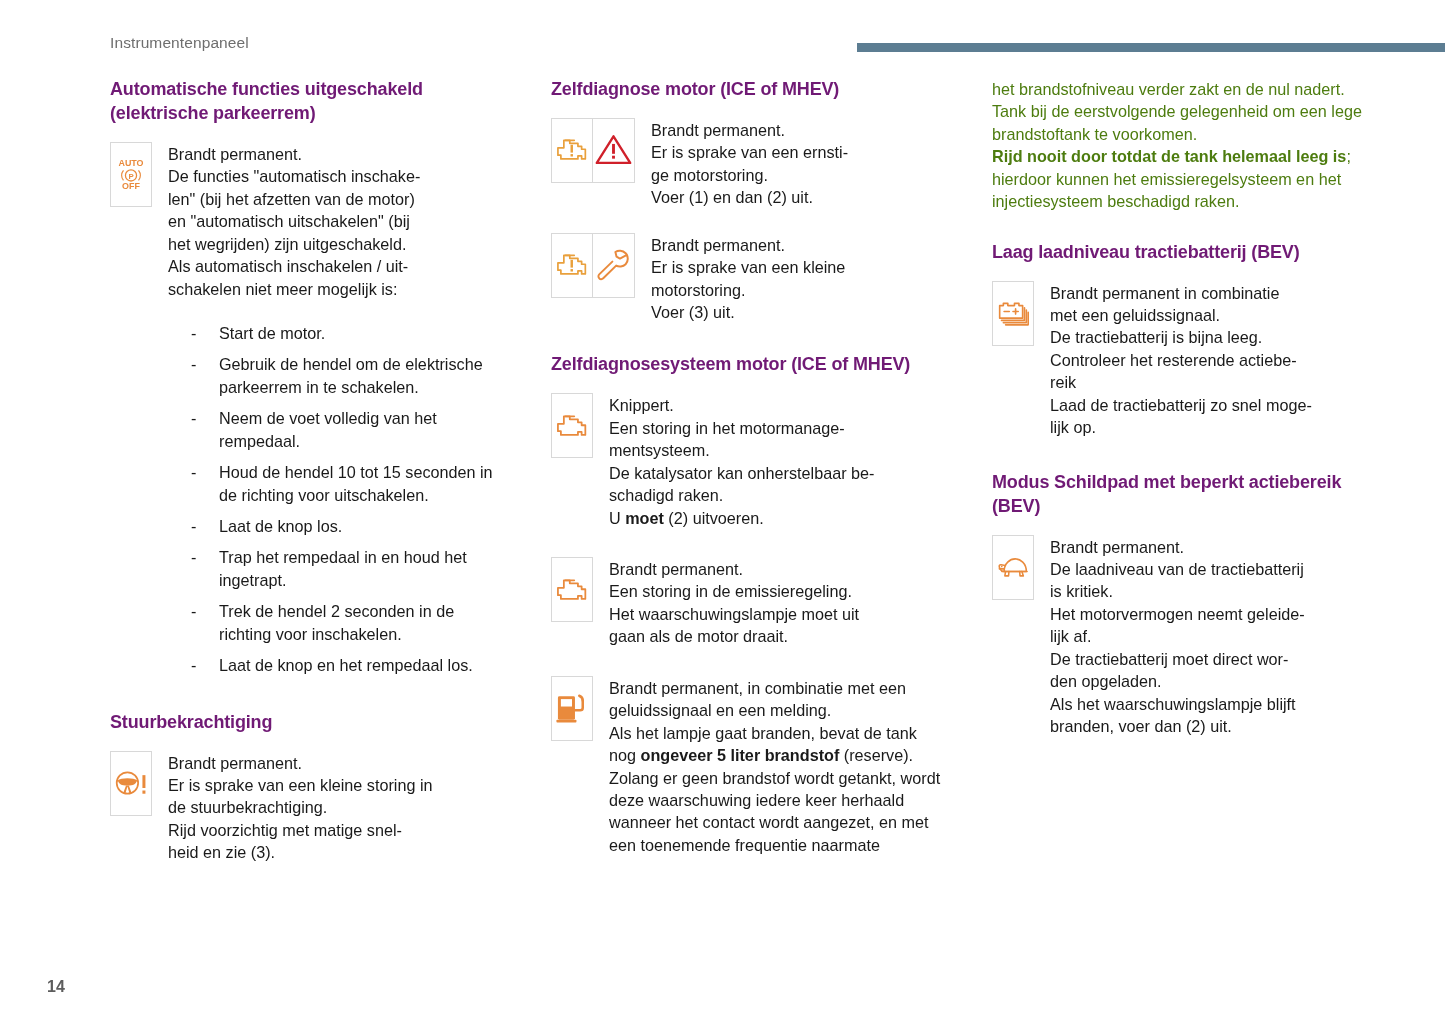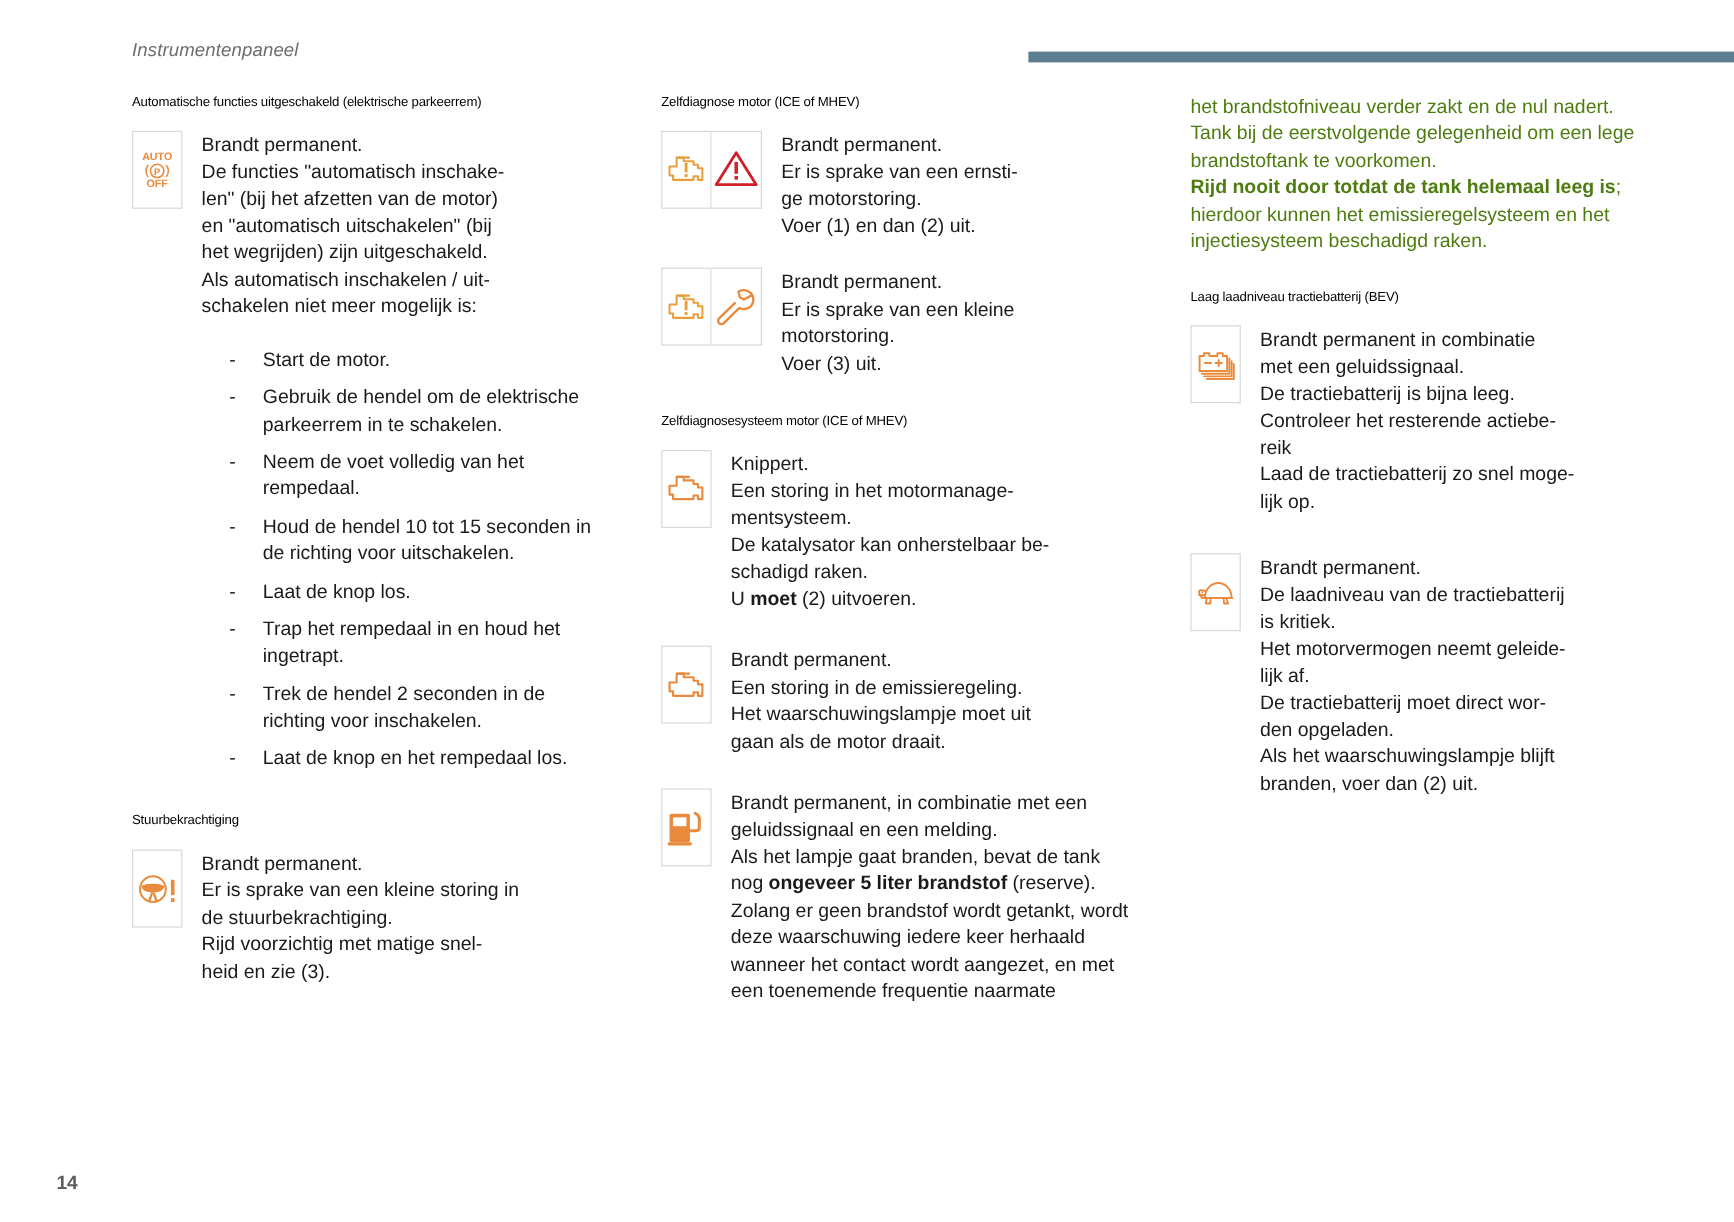--- a/index.html
+++ b/index.html
@@ -14,21 +14,20 @@
     color: #1a1a1a;
     position: relative;
     overflow: hidden;
   }
 
   
   .page-header {
     position: absolute;
     top: 0; left: 0; right: 0;
     height: 62px;
-    font-style: italic;
   }
   .header-title {
     position: absolute;
     left: 110px;
     top: 34px;
     font-size: 15.5px;
     color: #6e6e6e;
     letter-spacing: 0.1px;
     white-space: nowrap;
   }
@@ -50,26 +49,26 @@
     display: flex;
     gap: 0px;
   }
   .col {
     width: 395px;
     margin-right: 46px;
   }
   .col:last-child { margin-right: 0; }
 
   h2.section-title {
-    font-size: 11px;
-    font-weight: normal;
+    font-size: 18px;
+    font-weight: bold;
     line-height: 1.33;
     margin: 0 0 16px 0;
     letter-spacing: -0.15px;
-    color: #000000;
+    color: #701a75;
   }
   .section { margin-bottom: 26px; }
 
   
   .body-text {
     font-size: 16.2px;
     line-height: 1.385;
     color: #4d7c0f;
   }
   .body-text b, .body-text strong { font-weight: bold; }
@@ -412,20 +411,21 @@
           <span>De tractiebatterij is bijna leeg.</span><br>
           <span>Controleer het resterende actiebe-</span><br>
           <span>reik</span><br>
           <span>Laad de tractiebatterij zo snel moge-</span><br>
           <span>lijk op.</span>
         </div>
       </div>
     </div>
 
     <div class="section" style="margin-top:32px;">
+      <h2 class="section-title">Modus Schildpad met beperkt actiebereik (BEV)</h2>
 
       <div class="entry">
         <div class="icon-group">
           <div class="icon-box">
             <svg width="54" height="54" viewBox="0 0 54 54" aria-hidden="true">
               <g fill="none" stroke="#e98a3c" stroke-width="2.1" stroke-linejoin="round" stroke-linecap="round">
                 <path d="M15 33 C 15 22, 23 16, 30 16 C 37 16, 45 22, 45 33 Z"></path>
                 <path d="M15 33 C 12 33, 9.5 30.5, 8.5 27 C 8 25.2, 9 23.8, 10.8 24 L 16.5 25"></path>
                 <line x1="8.5" y1="29.5" x2="14.5" y2="29.5"></line>
                 <path d="M17 33 L 16 39 L 21 39 L 21.5 33"></path>

